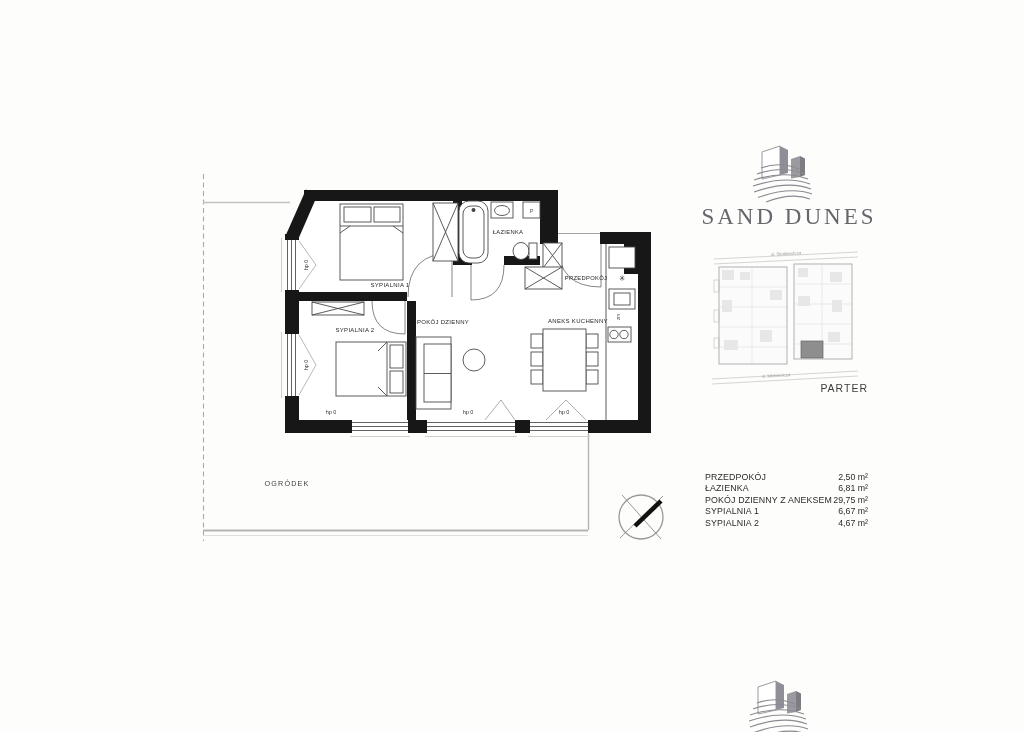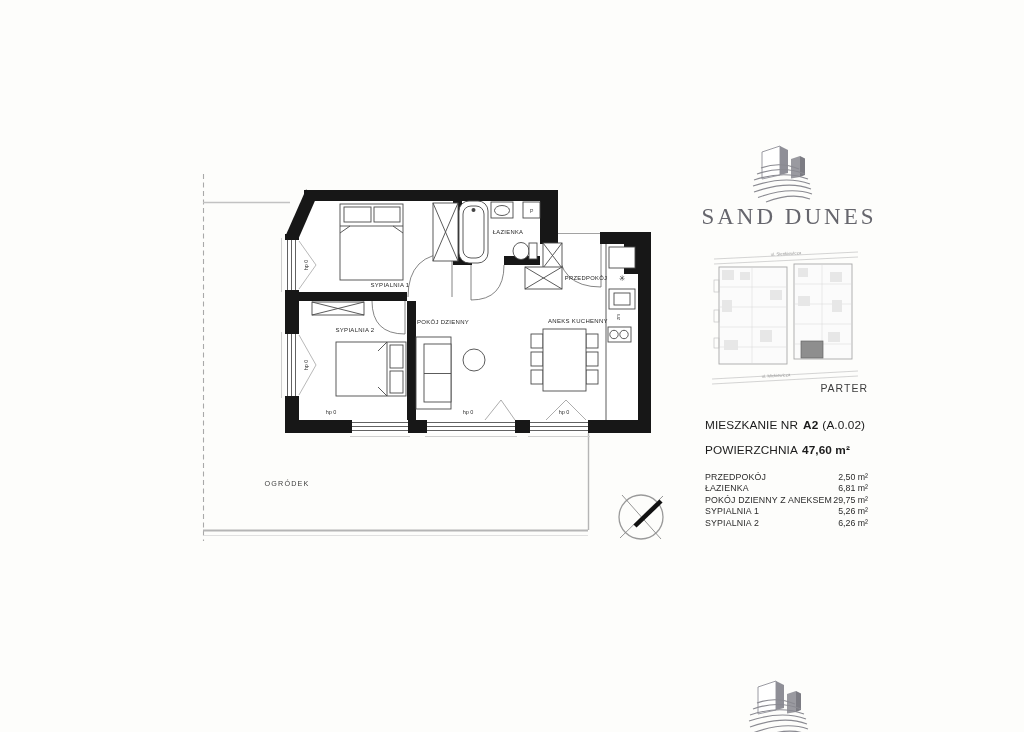--- a/index.html
+++ b/index.html
@@ -296,45 +296,37 @@
     </g>
     <text x="786" y="255" text-anchor="middle" font-size="4.3" fill="#9a9a9a" transform="rotate(-3 786 255)">ul. Sienkiewicza</text>
     <text x="776" y="377" text-anchor="middle" font-size="4.3" fill="#9a9a9a" transform="rotate(-3.2 776 377)">ul. Mickiewicza</text>
     <text x="868" y="392" text-anchor="end" font-size="10.5" letter-spacing="1" fill="#3d3d3d">PARTER</text>
   </g>
 
   <use href="#sd-icon" transform="translate(-4,535)"></use>
 
 </svg>
 
-<div class="info-block">
-  <div class="info-line">
-    <span>MIESZKANIE NR</span><span class="b unit">A2</span><span class="unit-code">(A.0.02)</span>
-  </div>
-  <div class="info-line">
-    <span>POWIERZCHNIA</span><span class="b area-value">47,60 m²</span>
-  </div>
-</div>
 
 <div class="rooms-table">
   <div class="room-row">
     <span class="room-name">PRZEDPOKÓJ</span>
     <span class="room-area">2,50 m²</span>
   </div>
   <div class="room-row">
     <span class="room-name">ŁAZIENKA</span>
     <span class="room-area">6,81 m²</span>
   </div>
   <div class="room-row">
     <span class="room-name">POKÓJ DZIENNY Z ANEKSEM</span>
     <span class="room-area">29,75 m²</span>
   </div>
   <div class="room-row">
     <span class="room-name">SYPIALNIA 1</span>
-    <span class="room-area">5,26 m²</span>
+    <span class="room-area">6,67 m²</span>
   </div>
   <div class="room-row">
     <span class="room-name">SYPIALNIA 2</span>
-    <span class="room-area">6,26 m²</span>
+    <span class="room-area">4,67 m²</span>
   </div>
 </div>
 
 </div>
 
 </body></html>

